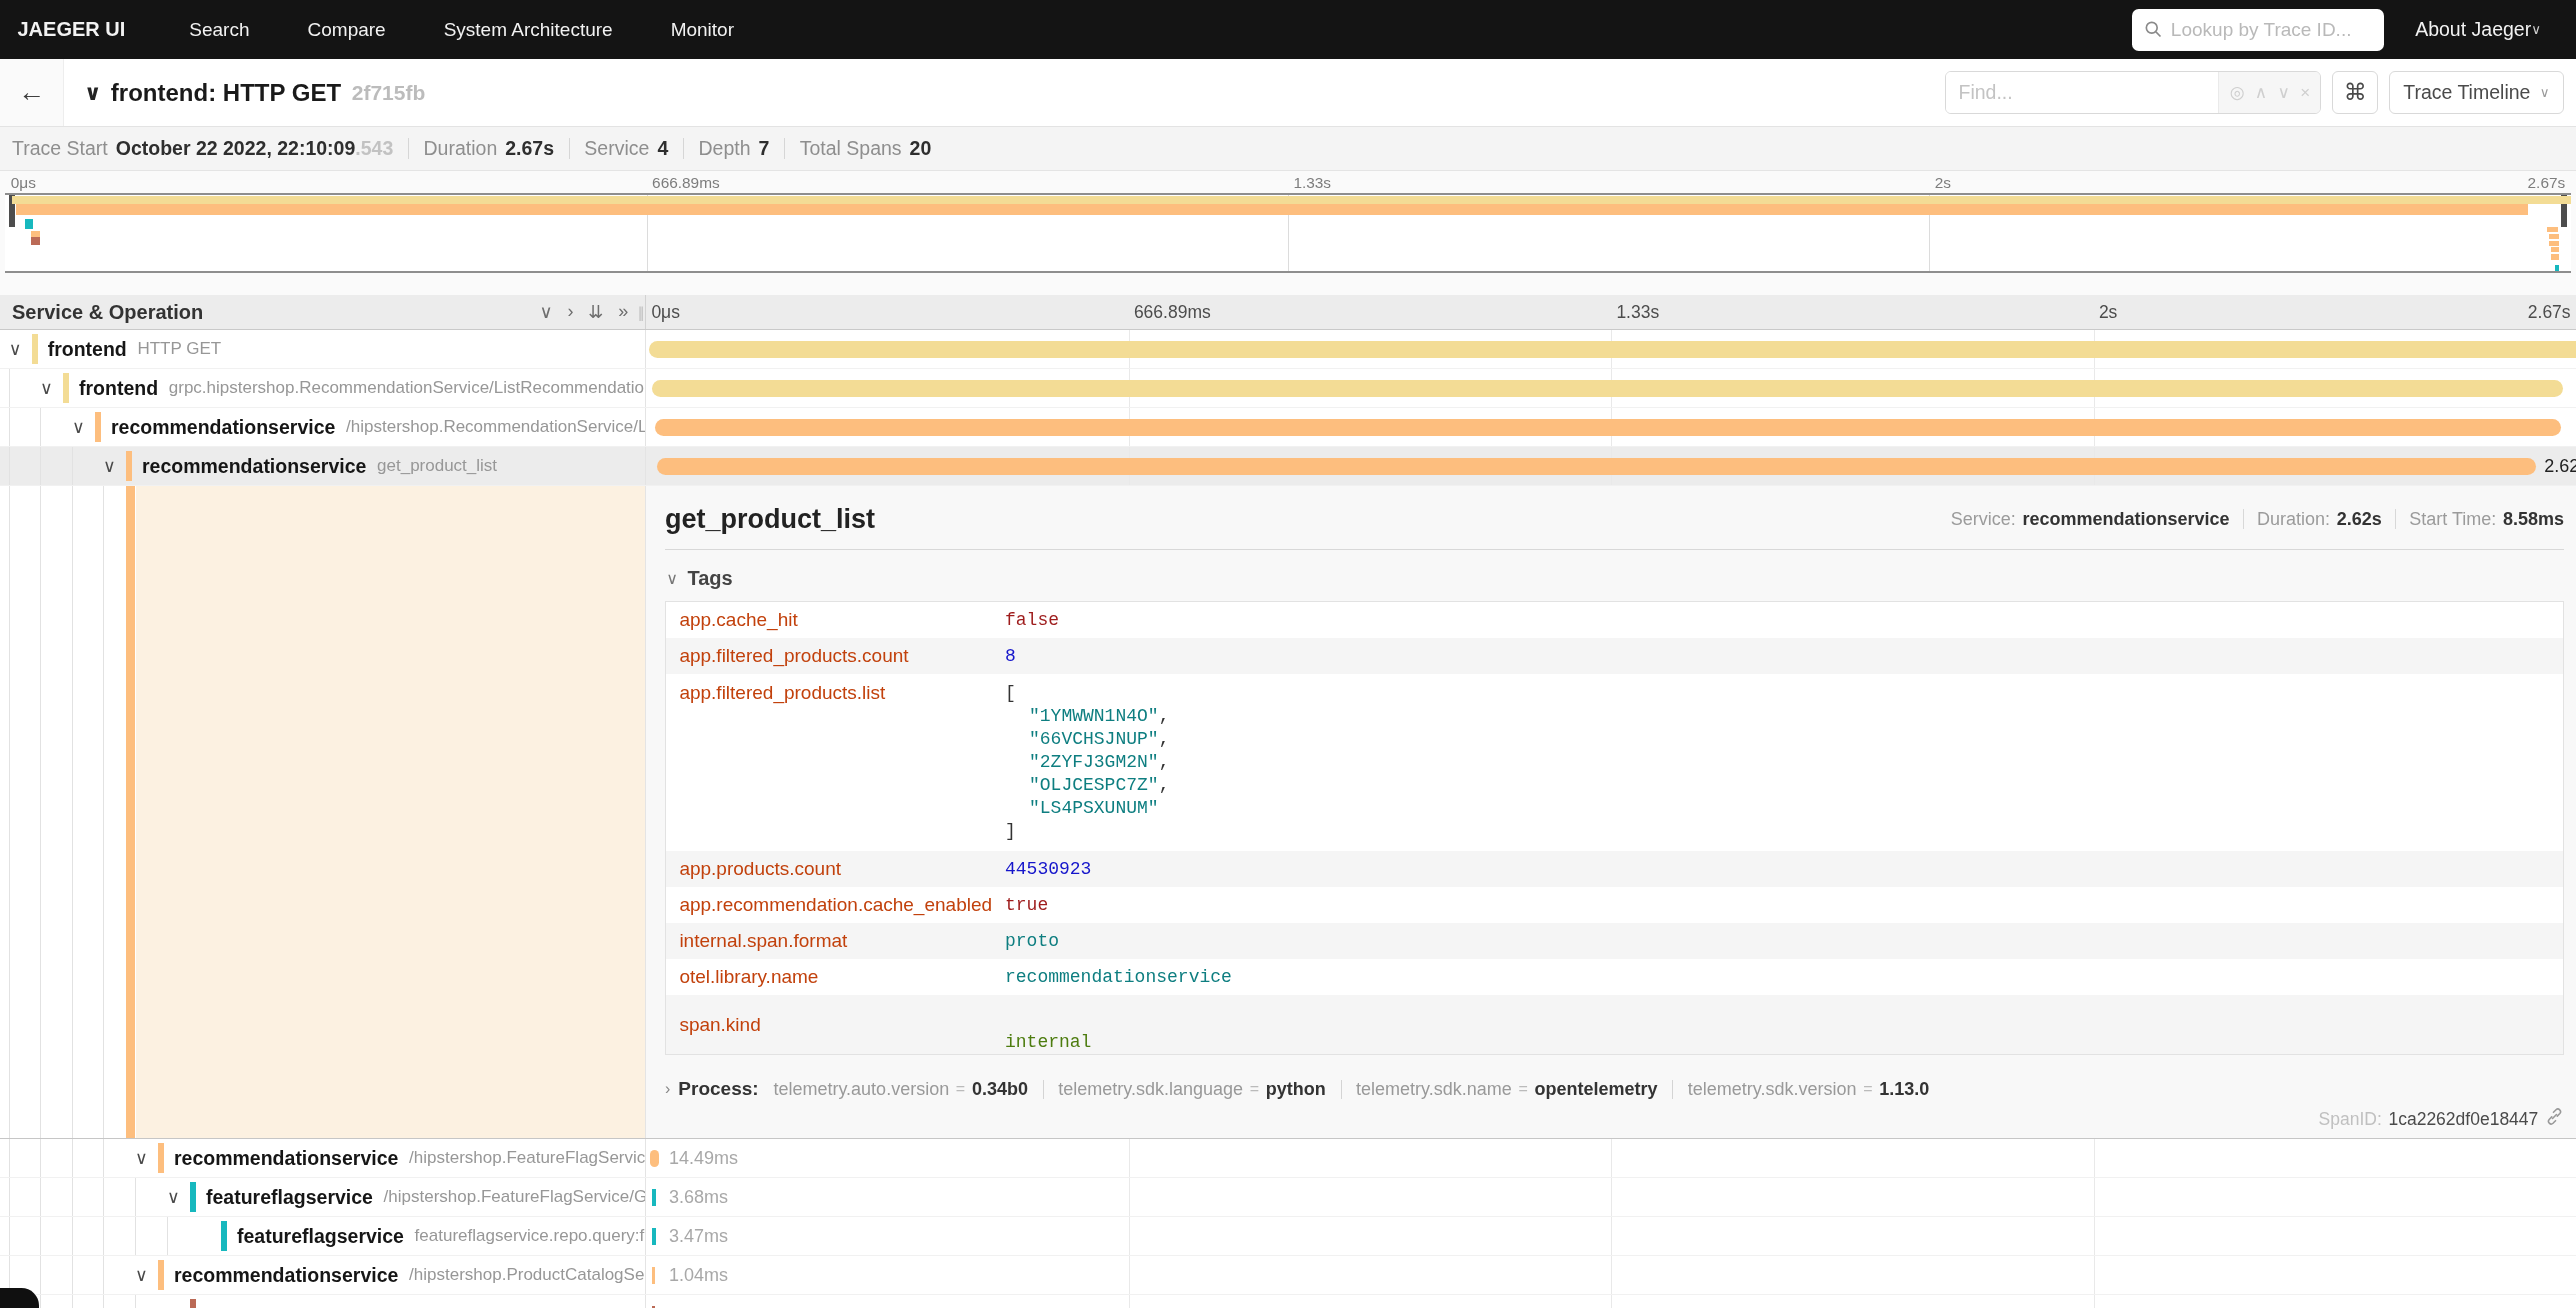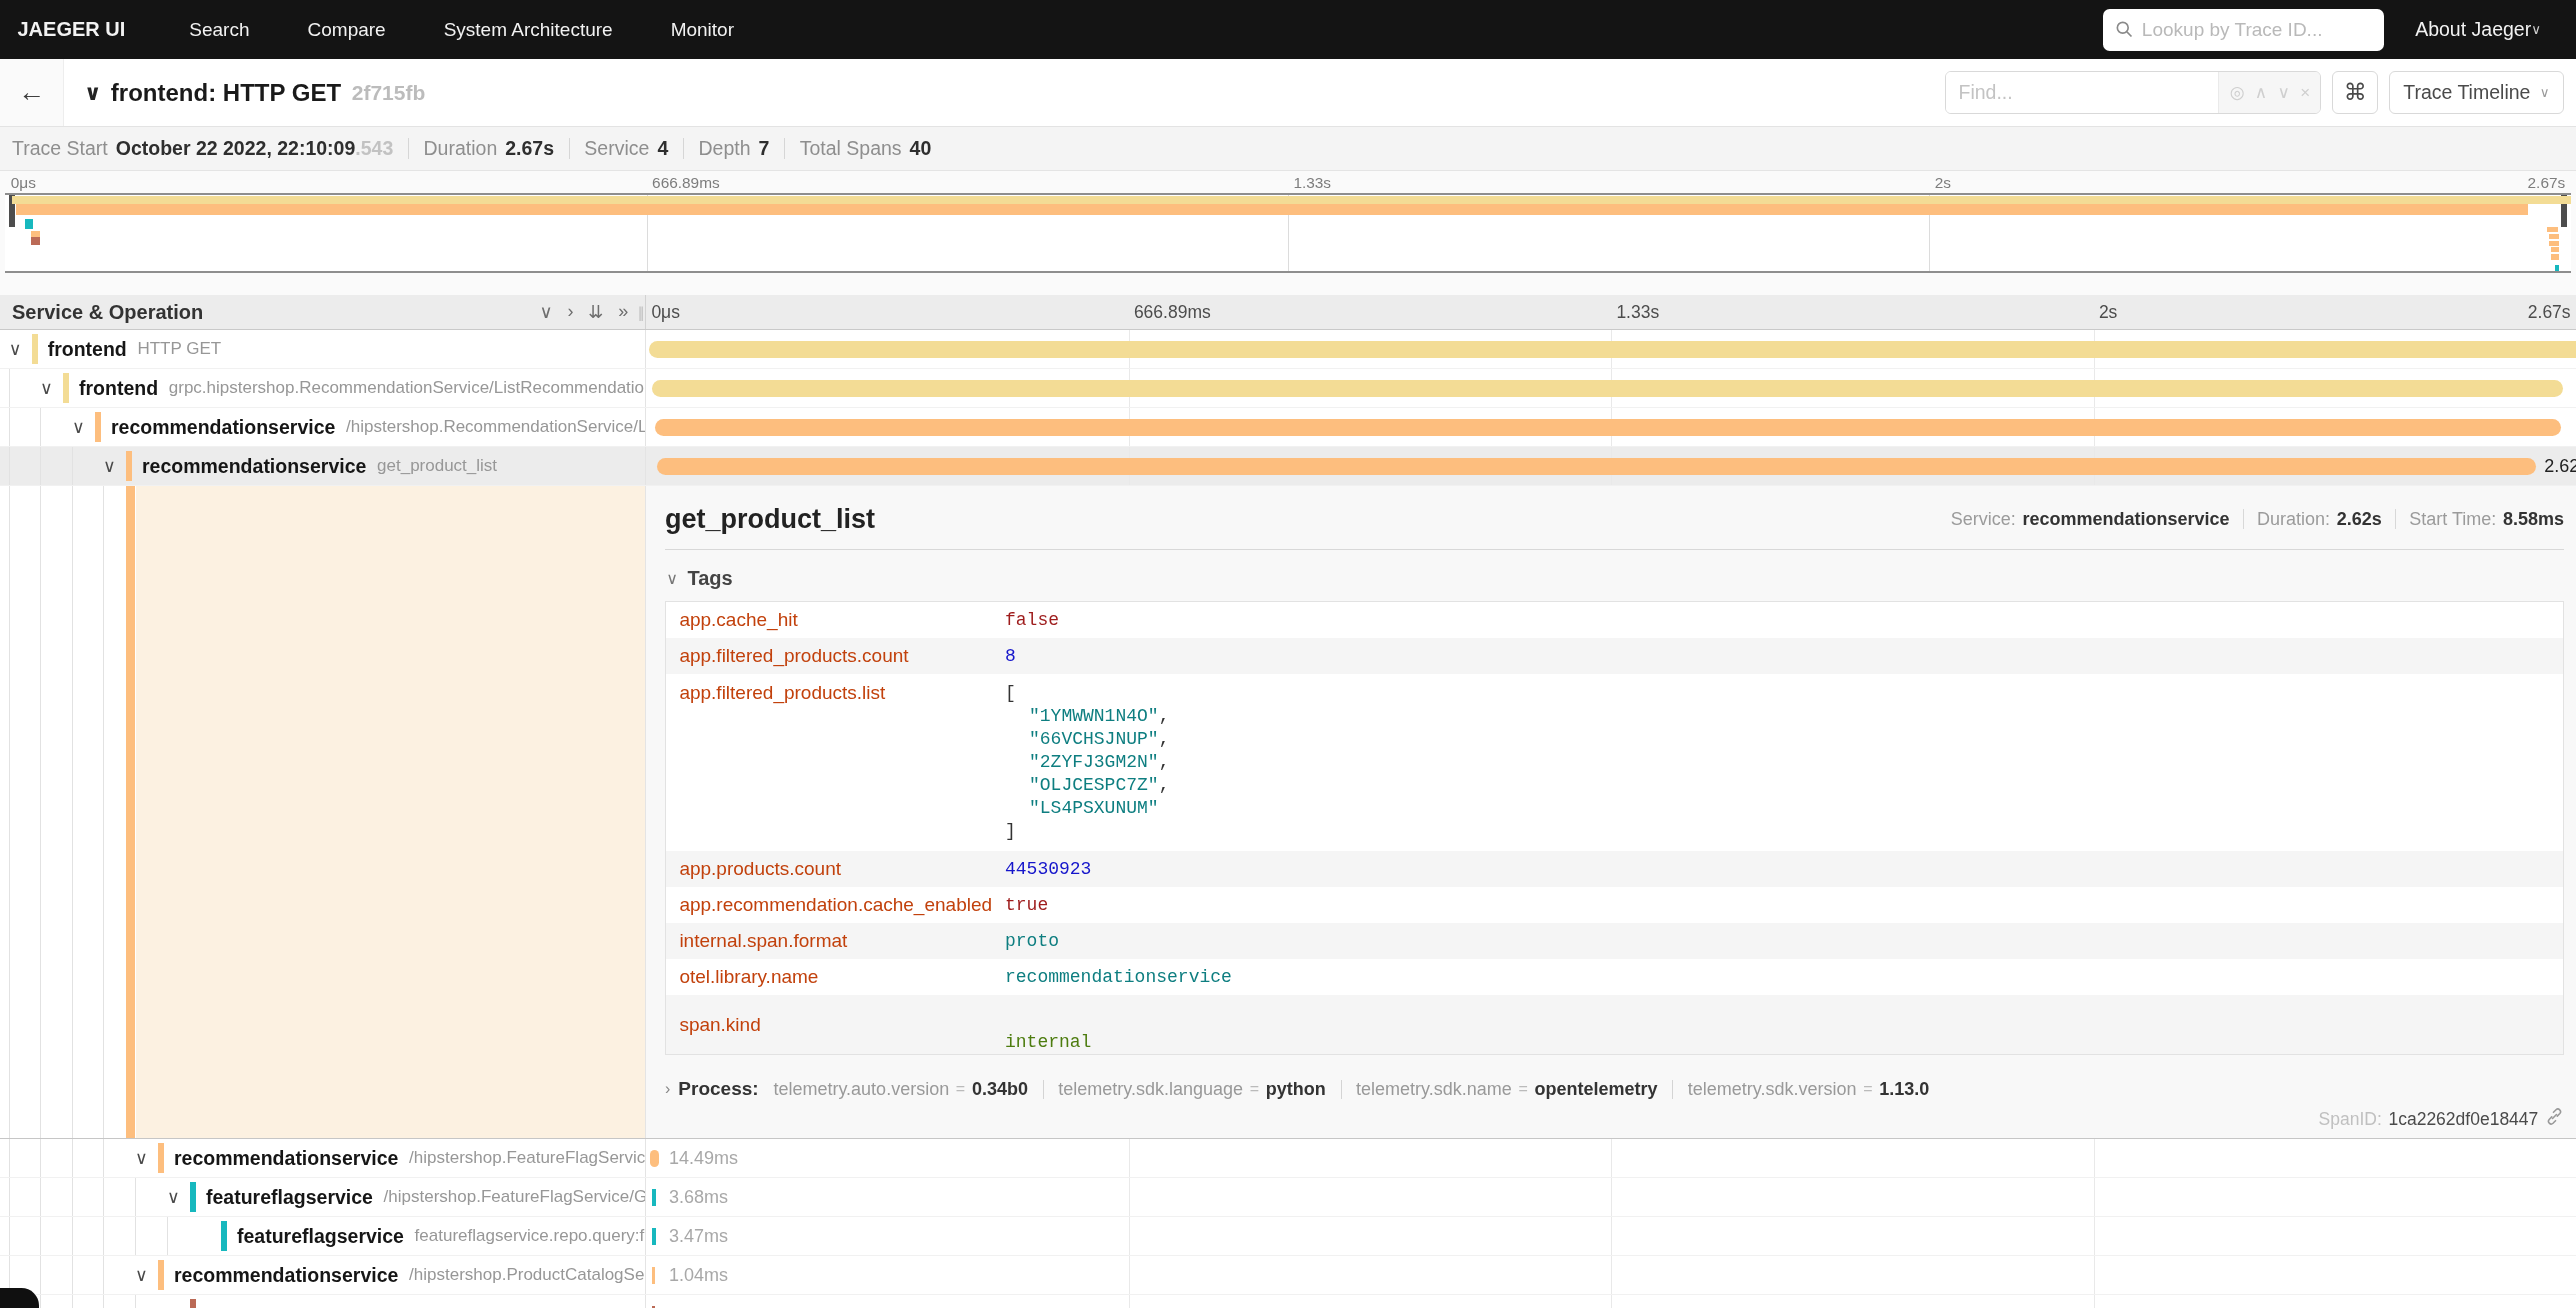--- a/index.html
+++ b/index.html
@@ -6,21 +6,21 @@
   html,body { width:2576px; height:1308px; overflow:hidden; background:#fff;
     font-family:"Liberation Sans","DejaVu Sans",sans-serif; }
   .mono { font-family:"Liberation Mono","DejaVu Sans Mono",monospace; }
   #app { position:relative; width:2576px; height:1308px; display:flex; flex-direction:column; }
 
   
   .nav { height:59px; flex:none; background:#141414; display:flex; align-items:center; padding:0 17.5px; color:#f2f2f2; }
   .brand { font-size:20px; font-weight:bold; margin-right:64px; white-space:nowrap; }
   .nav-items { display:flex; gap:58px; font-size:19px; }
   .nav-item { white-space:nowrap; cursor:pointer; }
-  .nav-search { margin-left:auto; width:281px; height:42px; background:#fff; border-radius:6.7px; display:flex; align-items:center; padding:0 10.7px; gap:8px; }
+  .nav-search { margin-left:auto; width:252px; height:42px; background:#fff; border-radius:6.7px; display:flex; align-items:center; padding:0 10.7px; gap:8px; }
   .nav-search input { border:none; outline:none; flex:1; font-size:19px; color:#333; min-width:0; background:transparent; }
   .nav-search input::placeholder { color:#b9b9b9; }
   .about { margin:0 17.5px 0 31px; font-size:19.5px; display:flex; align-items:center; white-space:nowrap; }
   .about .caret { font-size:13.4px; color:#cfcfcf; }
 
   
   .titlebar { height:68px; flex:none; background:#fff; border-bottom:0.7px solid #e3e3e3; display:flex; align-items:center; }
   .backbox { width:64px; align-self:stretch; background:#fafafa; border-right:0.7px solid #ededed; display:flex; align-items:center; justify-content:center; font-size:27px; color:#3f3f3f; }
   .title-chev { font-size:21.5px; color:#222; margin:0 9.4px 0 20px; font-weight:bold; }
   .trace-title { font-size:24px; font-weight:bold; color:#1a1a1a; white-space:nowrap; }
@@ -183,21 +183,21 @@
         <span class="val">4</span>
       </span>
       <div class="stat-sep"></div>
       <span class="stat">
         <span class="lbl">Depth</span>
         <span class="val">7</span>
       </span>
       <div class="stat-sep"></div>
       <span class="stat">
         <span class="lbl">Total Spans</span>
-        <span class="val">40</span>
+        <span class="val">20</span>
       </span>
     </div>
 
   <div class="mapband">
     <div class="map-ticks" id="map-ticks">
         <span class="tick" style="left: calc(0% + 5.4px);">0μs</span>
         <span class="tick" style="left: calc(25% + 5.4px);">666.89ms</span>
         <span class="tick" style="left: calc(50% + 5.4px);">1.33s</span>
         <span class="tick" style="left: calc(75% + 5.4px);">2s</span>
         <span class="tick" style="right: 5.4px;">2.67s</span>

